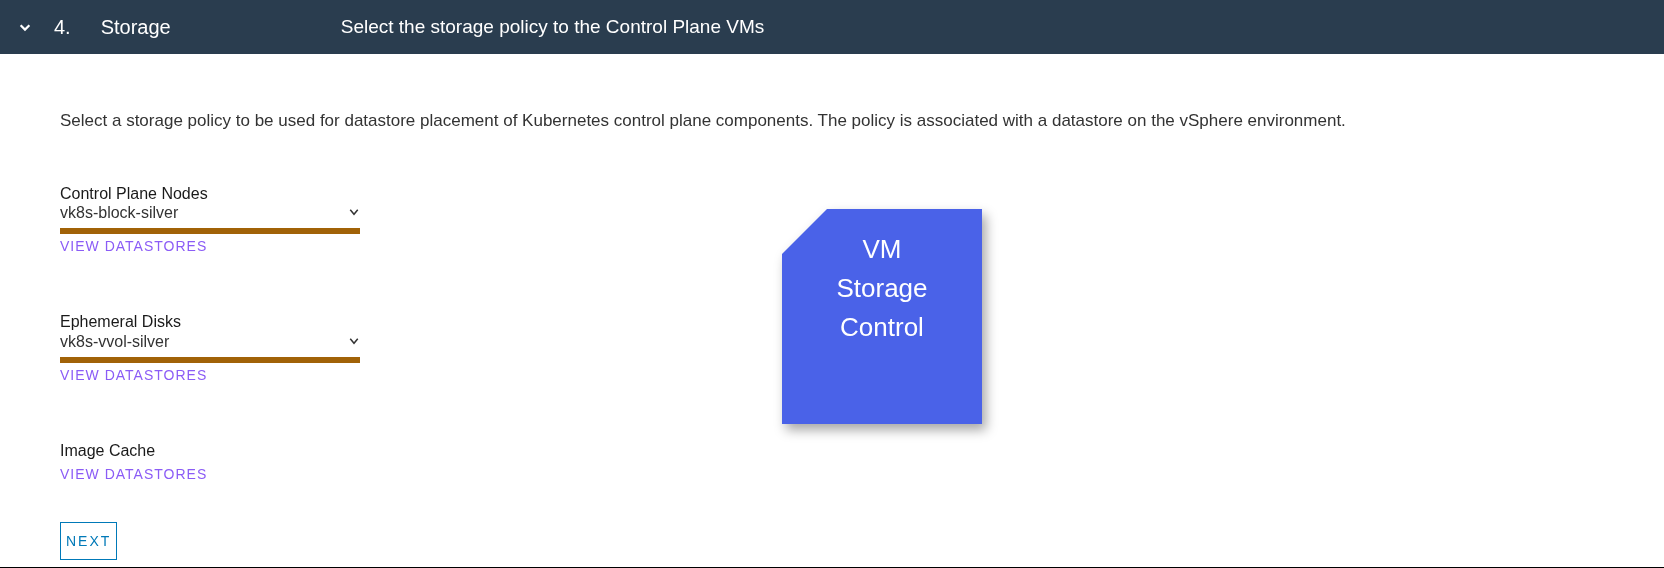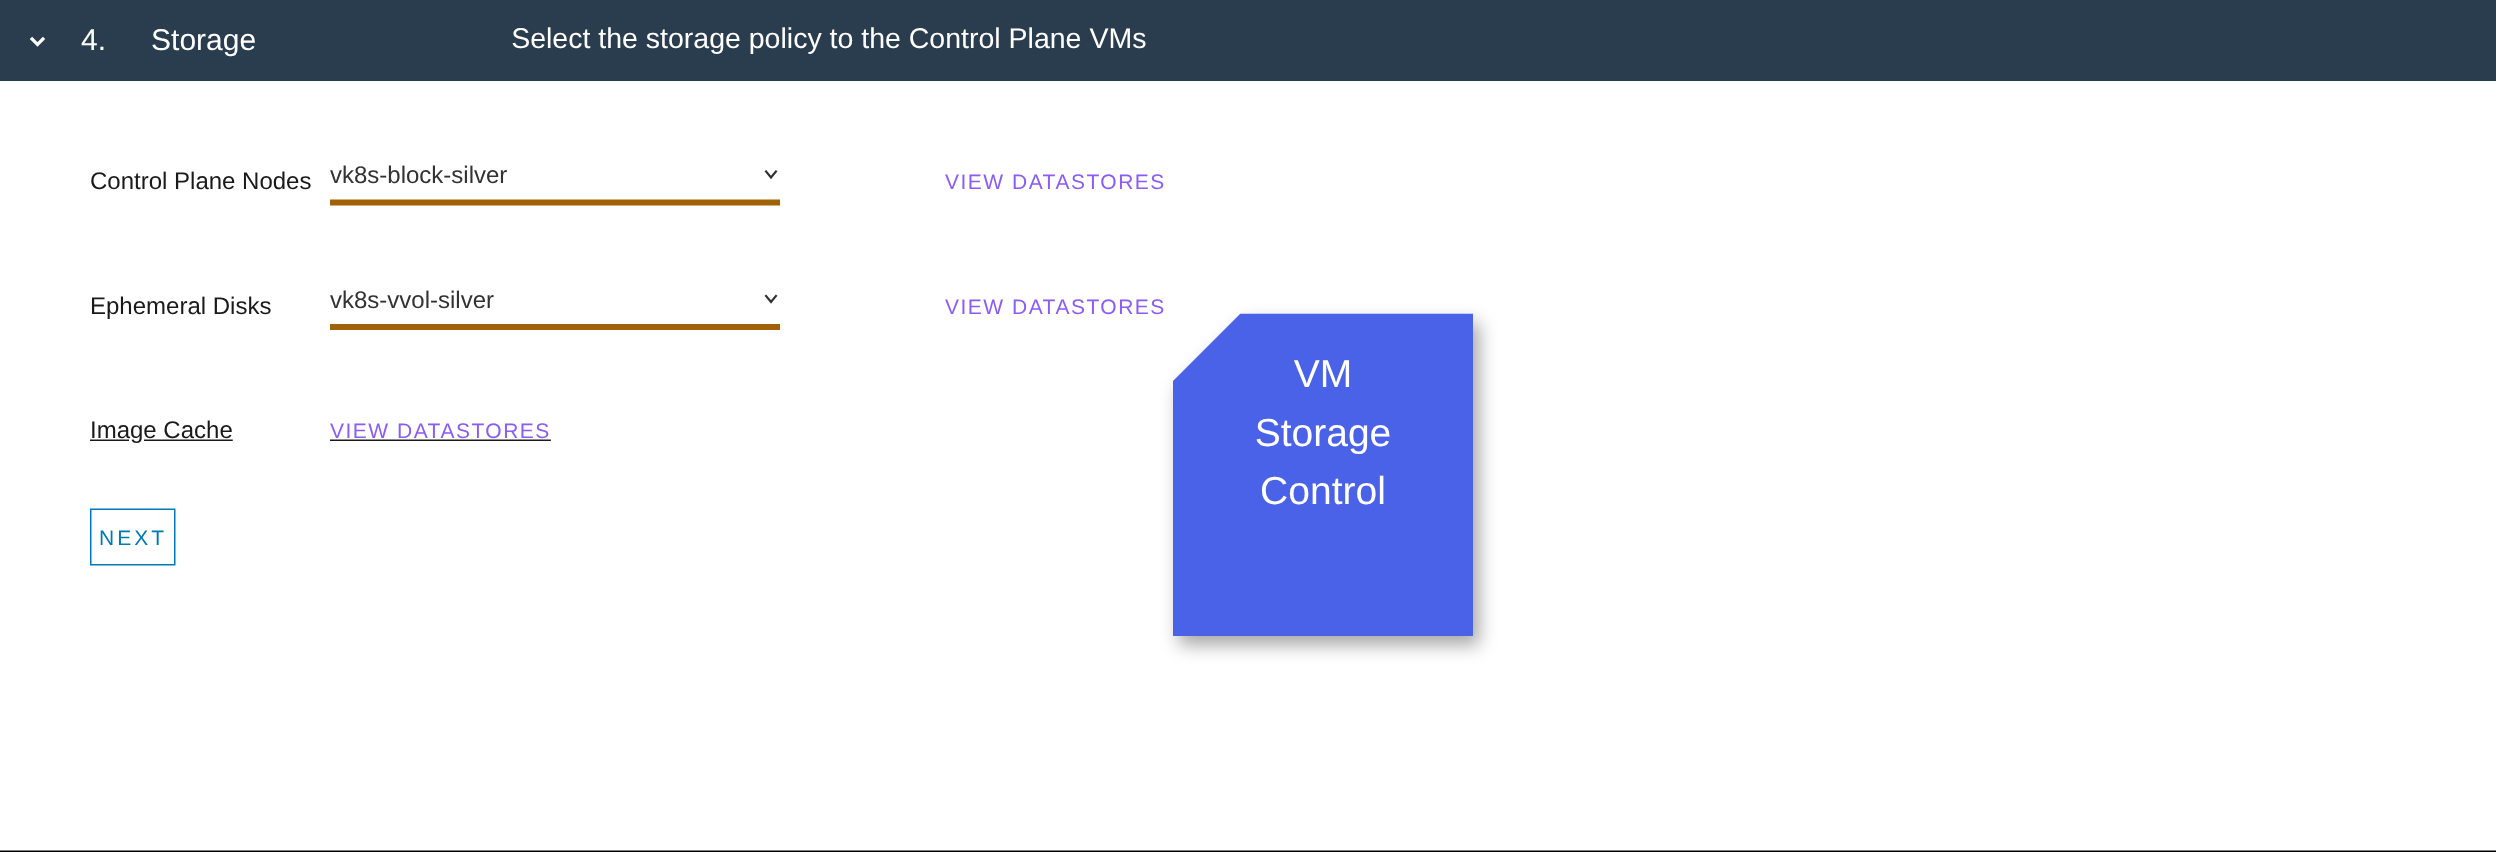--- a/index.html
+++ b/index.html
@@ -59,36 +59,37 @@
       font-size: 17px;
       color: #333;
       margin-bottom: 48px;
       line-height: 1.4;
       white-space: nowrap;
     }
     .row {
       display: flex;
       align-items: flex-start;
       margin-bottom: 55px;
+      flex-direction: column;
     }
     .row:last-of-type {
       margin-bottom: 40px;
     }
     .label {
       width: 160px;
       font-size: 16px;
       color: #1a1a1a;
       padding-top: 2px;
       line-height: 1.35;
       flex-shrink: 0;
     }
     .select-wrap {
       position: relative;
       width: 300px;
-      border-bottom: 4px solid #a16207;
+      border-bottom: 6px solid #a16207;
       margin-right: 110px;
       display: flex;
       align-items: center;
       justify-content: space-between;
       padding-bottom: 6px;
       cursor: pointer;
       flex-shrink: 0;
     }
     .select-value {
       font-size: 16px;
@@ -164,20 +165,21 @@
         <polyline points="3,6 8,11 13,6"></polyline>
       </svg>
   </span>
   <span class="step-number">4.</span>
   <span class="step-title">Storage</span>
   <span class="step-subtitle">Select the storage policy to the Control Plane VMs</span>
 </div>
 
 <div class="content">
 
+  <div class="description">Select a storage policy to be used for datastore placement of Kubernetes control plane components. The policy is associated with a datastore on the vSphere environment.</div>
 
   <div class="row">
     <div class="label">Control Plane Nodes</div>
     <div class="select-wrap">
       <span class="select-value">vk8s-block-silver</span>
       <span class="select-chevron">
         <svg viewBox="0 0 16 16">
             <polyline points="3,5 8,11 13,5"></polyline>
           </svg>
       </span>
@@ -191,21 +193,21 @@
       <span class="select-value">vk8s-vvol-silver</span>
       <span class="select-chevron">
         <svg viewBox="0 0 16 16">
             <polyline points="3,5 8,11 13,5"></polyline>
           </svg>
       </span>
     </div>
     <span class="link">VIEW DATASTORES</span>
   </div>
 
-  <div class="row" style="margin-bottom:40px;text-decoration:underline;">
+  <div class="row" style="margin-bottom:40px;">
     <div class="label">Image Cache</div>
     <span class="link">VIEW DATASTORES</span>
   </div>
 
   <button class="next-btn">NEXT</button>
 
   <div class="callout">
     <svg width="200" height="215" viewBox="0 0 200 215">
       <path d="M 45 0 L 200 0 L 200 215 L 0 215 L 0 45 Z" fill="#4a62e8"></path>
     </svg>

